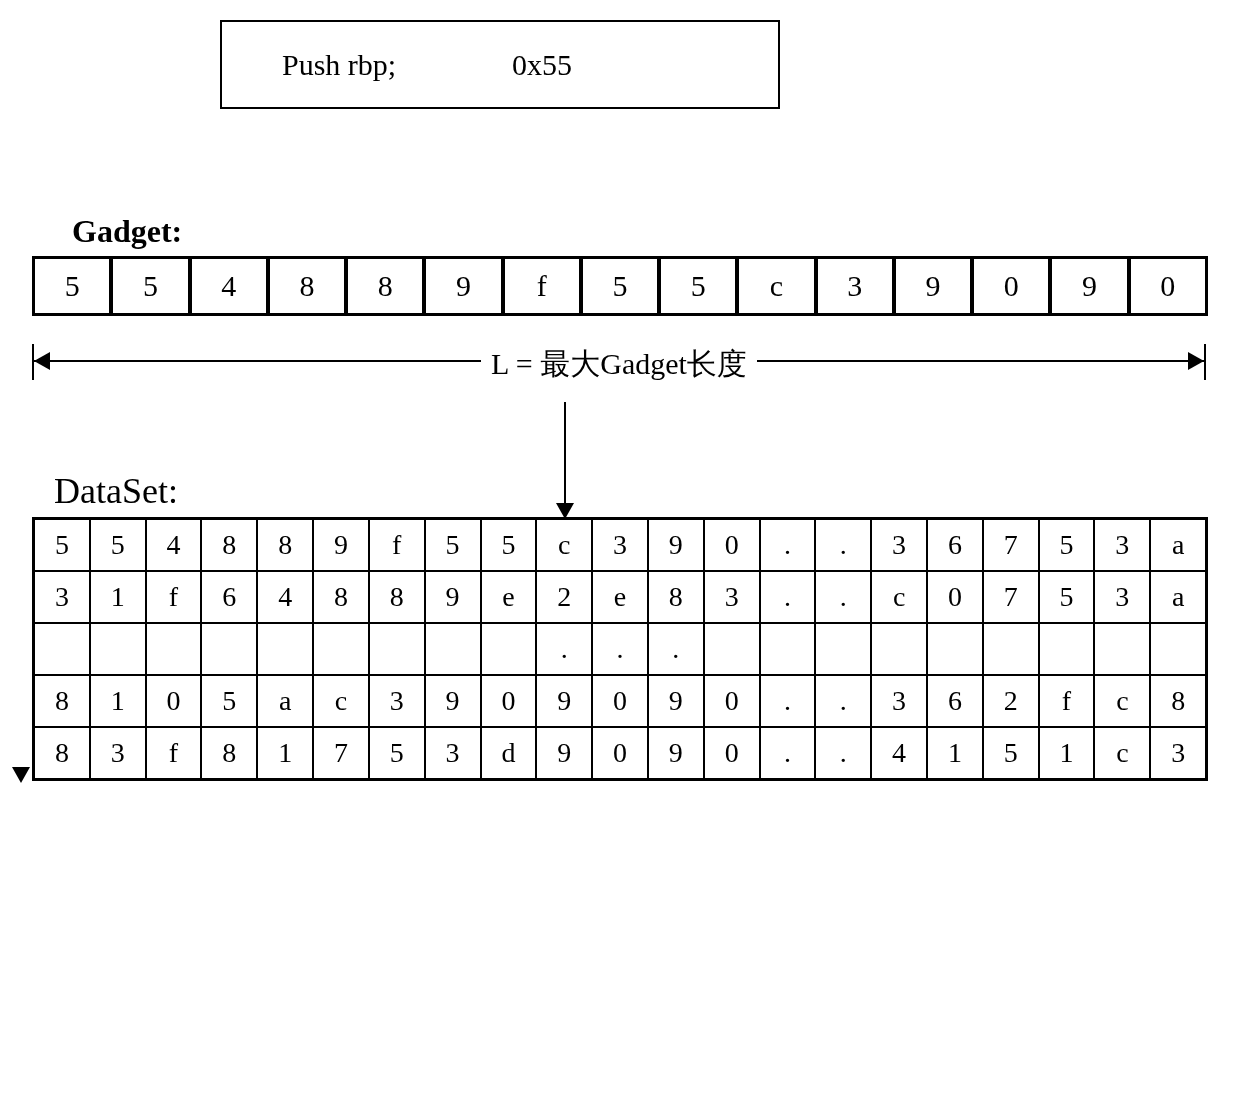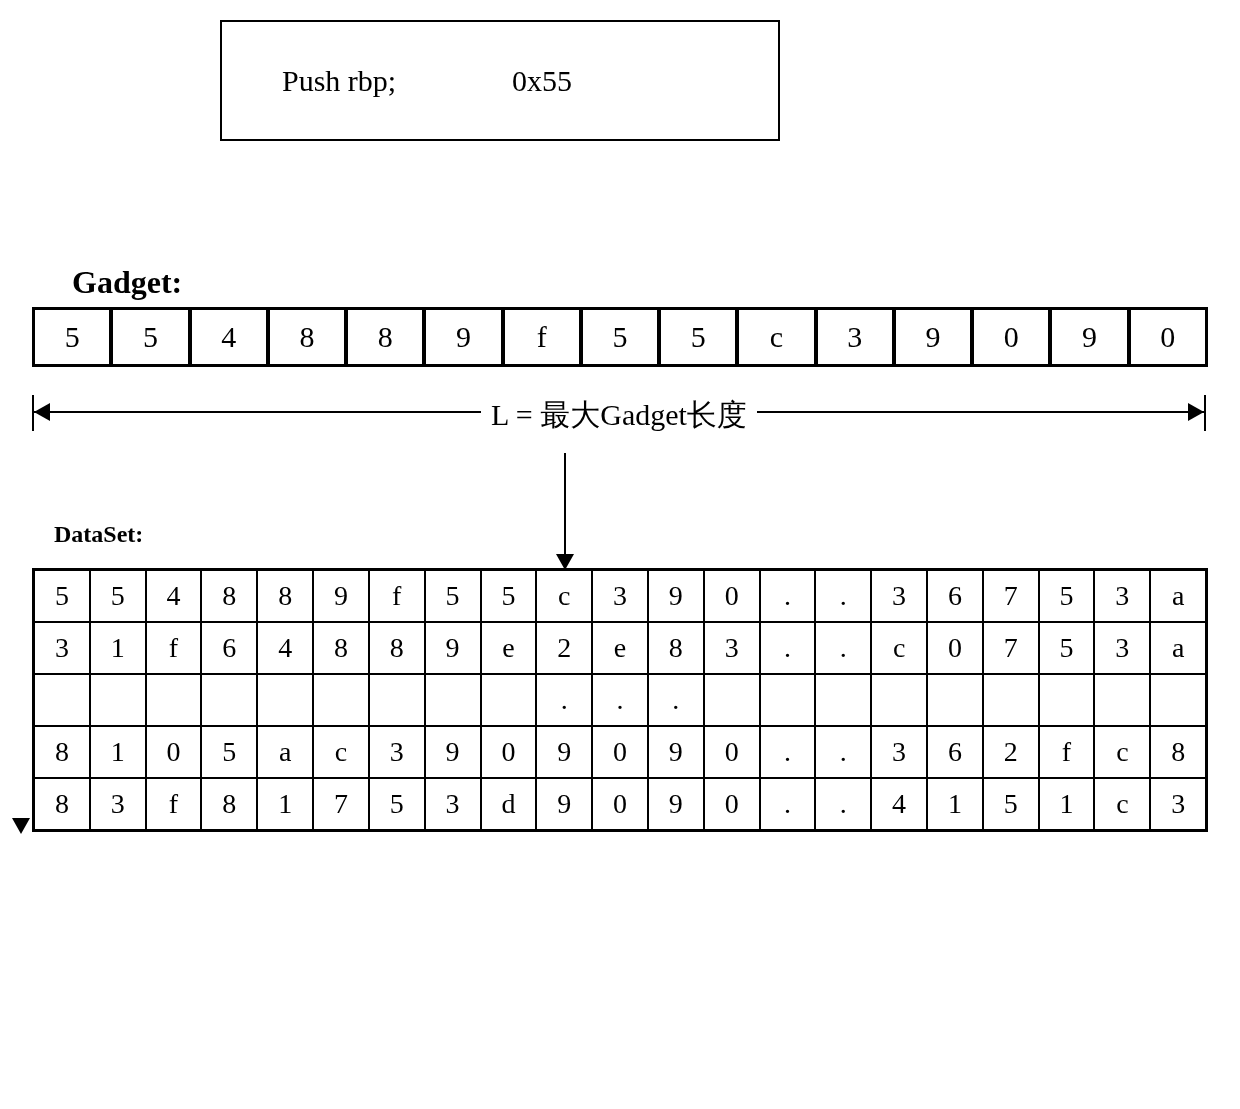--- a/index.html
+++ b/index.html
@@ -7,41 +7,41 @@
       font-family: "Times New Roman", serif;
       background: #fff;
       padding: 20px;
       width: 1240px;
     }
     .container { position: relative; }
     .code-box {
       border: 2px solid #000;
       width: 560px;
       margin-left: 200px;
-      padding: 36px 60px;
+      padding: 20px 60px;
       font-size: 30px;
       line-height: 1.5;
     }
     .code-row { display: flex; }
     .code-asm { width: 230px; }
     .code-hex { }
     .arrow-1 { height: 100px; margin-left: 544px; width: 2px; }
     .arrow-head-down {
       position: absolute;
       bottom: -2px;
       left: -8px;
       width: 0; height: 0;
       border-left: 9px solid transparent;
       border-right: 9px solid transparent;
       border-top: 16px solid #000;
     }
     .label {
       font-weight: bold;
       font-size: 32px;
-      margin: 23px 0 6px 52px;
+      margin: 4px 0 6px 52px;
     }
     .gadget-row {
       display: flex;
       border-top: 3px solid #000;
       border-bottom: 3px solid #000;
       margin: 0 12px;
     }
     .gadget-cell {
       flex: 1;
       border-left: 2px solid #000;
@@ -108,22 +108,22 @@
       left: 544px;
       top: 0;
       width: 2px;
       height: 115px;
       background: #000;
     }
     .dataset-label {
       position: absolute;
       left: 34px;
       top: 68px;
-      font-weight: bold;
-      font-size: 24px;
+      font-weight: normal;
+      font-size: 36px;
     }
     .dataset-table {
       border: 3px solid #000;
       margin: 0 12px;
     }
     .dataset-row {
       display: flex;
       border-bottom: 2px solid #000;
     }
     .dataset-row:last-child { border-bottom: none; }

